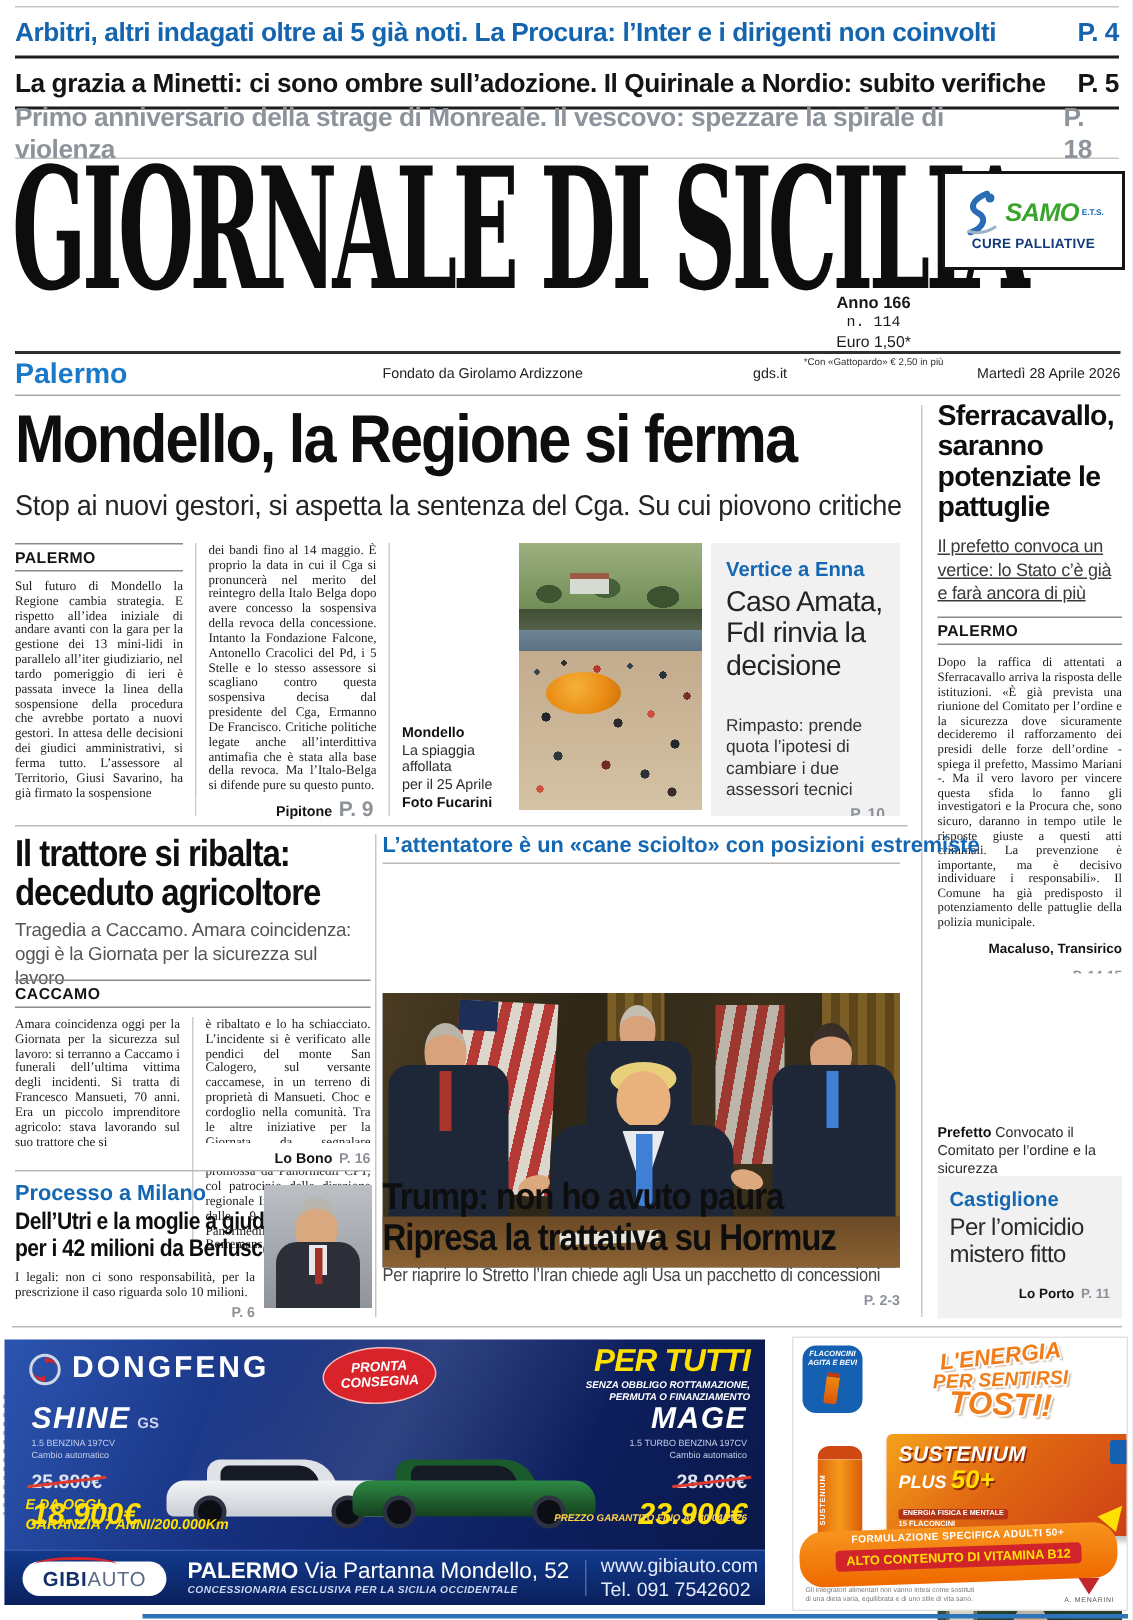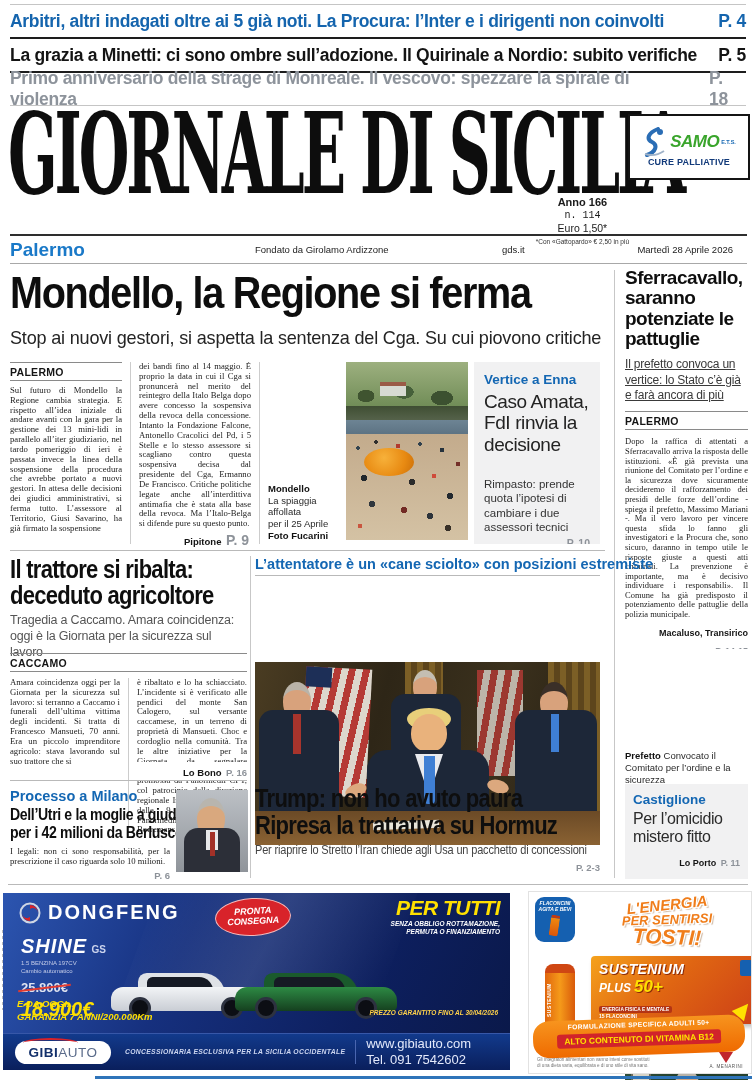--- a/index.html
+++ b/index.html
@@ -24,21 +24,21 @@
   .anno{right:126px;top:182px;text-align:center;line-height:1.3;color:#1a1a1a;margin-top:13px;}
   .anno .a1{font-weight:bold;font-size:11px;}
   .anno .a2{font-size:10px;font-family:Liberation Mono, monospace;}
   .anno .a3{font-size:10.5px;}
   .anno .a4{font-size:6.5px;color:#333;margin-top:2px;}
   
   .info{left:10px;top:234px;width:737px;height:27px;border-top:2px solid #2e2e2e;border-bottom:1px solid #a8a8a8;}
   .info .edition{position:absolute;left:0;top:3px;font-size:19px;font-weight:bold;color:#1a79c8;}
   .info .founder{position:absolute;left:245px;top:8px;font-size:9.5px;color:#222;}
   .info .site{position:absolute;left:492px;top:8px;font-size:9.5px;color:#222;}
-  .info .date{position:absolute;right:14px;top:8px;font-size:9.5px;color:#222;}
+  .info .date{position:absolute;right:0;top:8px;font-size:9.5px;color:#222;}
   
   .sec-head{font-size:10.5px;font-weight:bold;letter-spacing:.3px;color:#141414;border-top:1px solid #8a8a8a;border-bottom:1px solid #8a8a8a;padding:3px 0 2px;}
   .body-text{font-family:"Liberation Serif",serif;font-size:8.7px;line-height:1.13;text-align:justify;color:#1c1c1c;}
   .pageref{color:#8d9299;font-weight:bold;}
   .kicker{color:#1467b3;font-weight:bold;}
   .byline{font-size:9.5px;font-weight:bold;color:#141414;}
   .h-rule{background:#b9b9b9;height:1px;}
   .v-rule{background:#c7c7c7;width:1px;}
   .caption{font-size:9.5px;line-height:1.25;color:#2a2a2a;}
   .caption b{color:#111;}
@@ -405,20 +405,27 @@
       <div class="df-promo-sub">SENZA OBBLIGO ROTTAMAZIONE,</div>
       <div class="df-promo-sub">PERMUTA O FINANZIAMENTO</div>
     </div>
     <div class="df-model left">
       <div><span class="df-model-name">SHINE</span> <span class="df-model-suffix">GS</span></div>
       <div class="df-spec">1.5 BENZINA 197CV</div>
       <div class="df-spec">Cambio automatico</div>
       <div class="df-old">25.800€</div>
       <div class="df-price">18.900€</div>
     </div>
+    <div class="df-model right">
+      <div><span class="df-model-name">MAGE</span></div>
+      <div class="df-spec">1.5 TURBO BENZINA 197CV</div>
+      <div class="df-spec">Cambio automatico</div>
+      <div class="df-old">28.900€</div>
+      <div class="df-price">23.900€</div>
+    </div>
     <div class="car" style="left:108px;top:62px;width:150px;height:64px">
       <div class="cabin" style="background:#dfe2e6"></div>
       <div class="win"></div>
       <div class="bdy" style="background:linear-gradient(#f2f4f6,#c9cdd4)"></div>
       <div style="position:absolute;left:84%;bottom:14px;width:10px;height:6px;background:#e07c1e"></div>
       <div class="wh" style="left:18px"></div>
       <div class="wh" style="right:18px"></div>
     </div>
     <div class="car" style="left:232px;top:56px;width:162px;height:70px">
       <div class="cabin" style="background:#1a5a2c"></div>
@@ -431,20 +438,21 @@
       <div>E DA OGGI...</div>
       <div>GARANZIA 7 ANNI/200.000Km</div>
     </div>
     <div class="df-note">PREZZO GARANTITO FINO AL 30/04/2026</div>
     <div class="df-bar">
       <div class="gibi">
         <span class="g1">GIBI</span>
           <span class="g2">AUTO</span>
       </div>
       <div class="df-city">
+        <div class="c1"><b>PALERMO</b> <span>Via Partanna Mondello, 52</span></div>
         <div class="c2">CONCESSIONARIA ESCLUSIVA PER LA SICILIA OCCIDENTALE</div>
       </div>
       <div class="df-sep"></div>
       <div class="df-contact">
         <div>www.gibiauto.com</div>
         <div>Tel. 091 7542602</div>
       </div>
     </div>
   </div>
 

